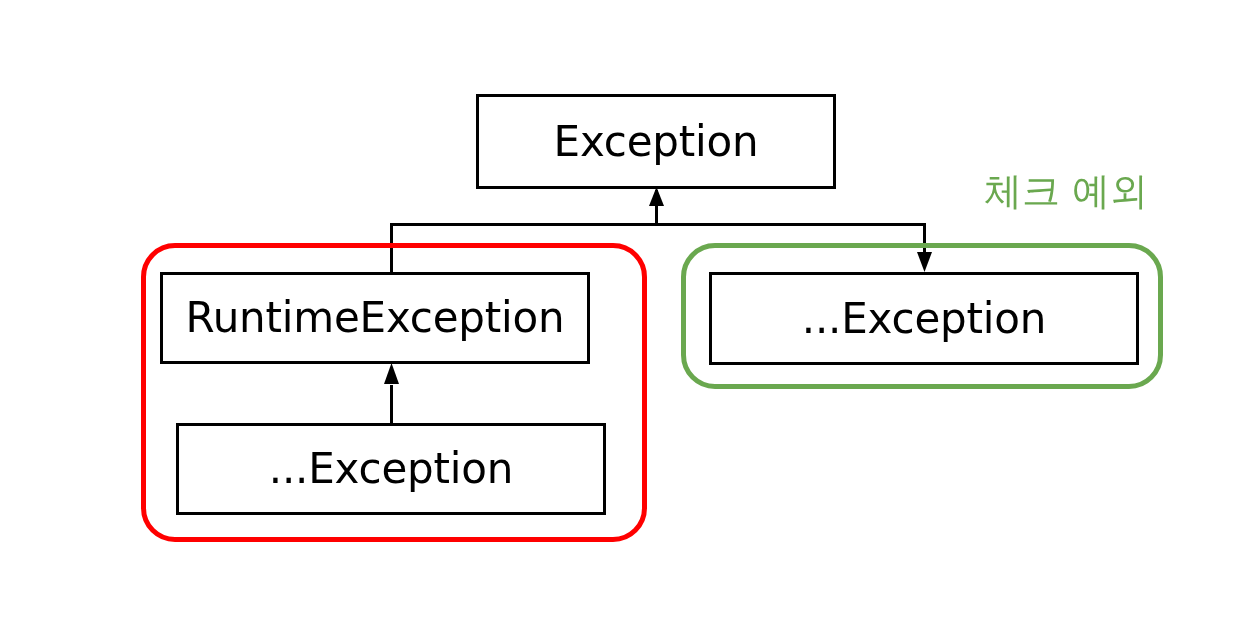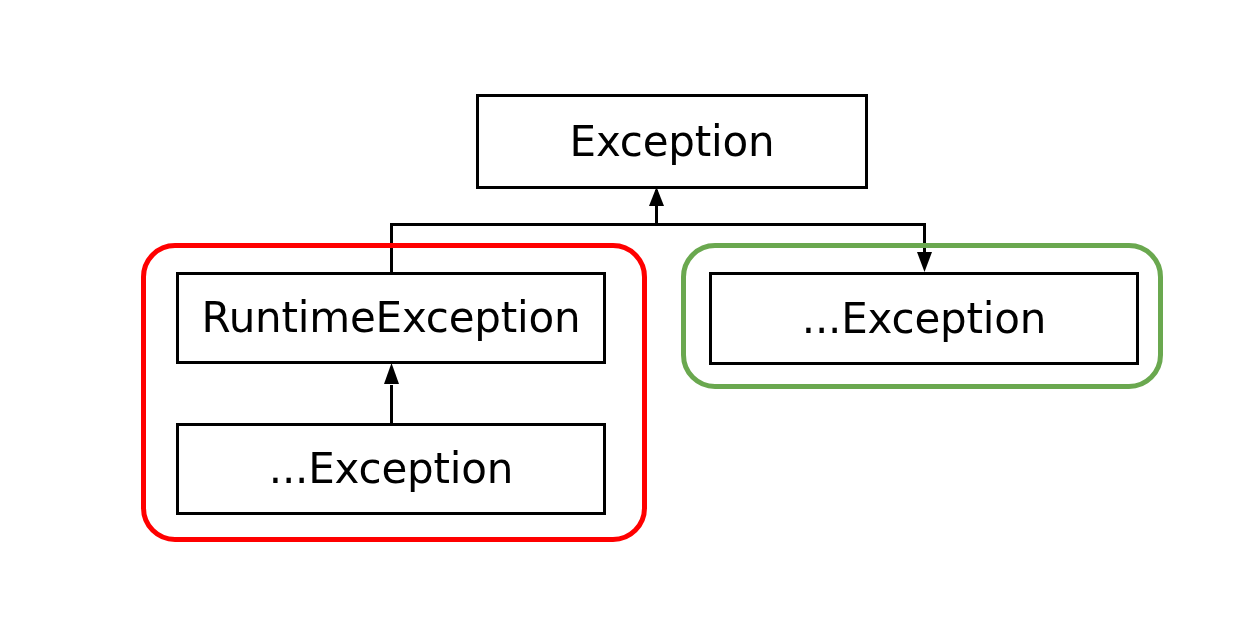--- a/index.html
+++ b/index.html
@@ -55,22 +55,22 @@
   .group-label {
     position: absolute;
     font-family: "DejaVu Sans", "Liberation Sans", sans-serif;
     font-size: 38px;
     font-weight: 400;
     line-height: 1;
     white-space: nowrap;
   }
 
   
-  #box-exception       { left: 476px; top: 94px;  width: 392px; height: 95px; }
-  #box-runtimeexception{ left: 176px; top: 272px; width: 430px; height: 92px; justify-content: center; }
+  #box-exception       { left: 476px; top: 94px;  width: 360px; height: 95px; }
+  #box-runtimeexception{ left: 160px; top: 272px; width: 430px; height: 92px; justify-content: center; }
   #box-unchecked-sub   { left: 176px; top: 423px; width: 430px; height: 92px; }
   #box-checked-sub     { left: 709px; top: 272px; width: 430px; height: 93px; }
 
   #group-unchecked     { left: 141px; top: 243px; width: 506px; height: 299px; border-color: #ff0000; }
   #group-checked       { left: 681px; top: 243px; width: 482px; height: 146px; border-color: #6aa84f; }
 
   #label-unchecked     { left: 100px; top: 172px; color: #ff0000; }
   #label-checked       { left: 984px; top: 172px; color: #6aa84f; }
 </style>
 </head>
@@ -95,20 +95,21 @@
     <line x1="924.5" y1="224" x2="924.5" y2="254" stroke="#000000" stroke-width="3"></line>
     <path d="M 924.5 272 L 932 252 L 917 252 Z" fill="#000000"></path>
 
     <line x1="391.5" y1="424" x2="391.5" y2="385" stroke="#000000" stroke-width="3"></line>
     <path d="M 391.5 363 L 399 384 L 384 384 Z" fill="#000000"></path>
   </svg>
 
   <div class="group-box" id="group-unchecked"></div>
   <div class="group-box" id="group-checked"></div>
 
+  <div class="group-label" id="label-checked">체크 예외</div>
 
   <div class="node-box" id="box-exception">
     <span class="node-label">Exception</span>
   </div>
 
   <div class="node-box" id="box-runtimeexception">
     <span class="node-label">RuntimeException</span>
   </div>
 
   <div class="node-box" id="box-unchecked-sub">

